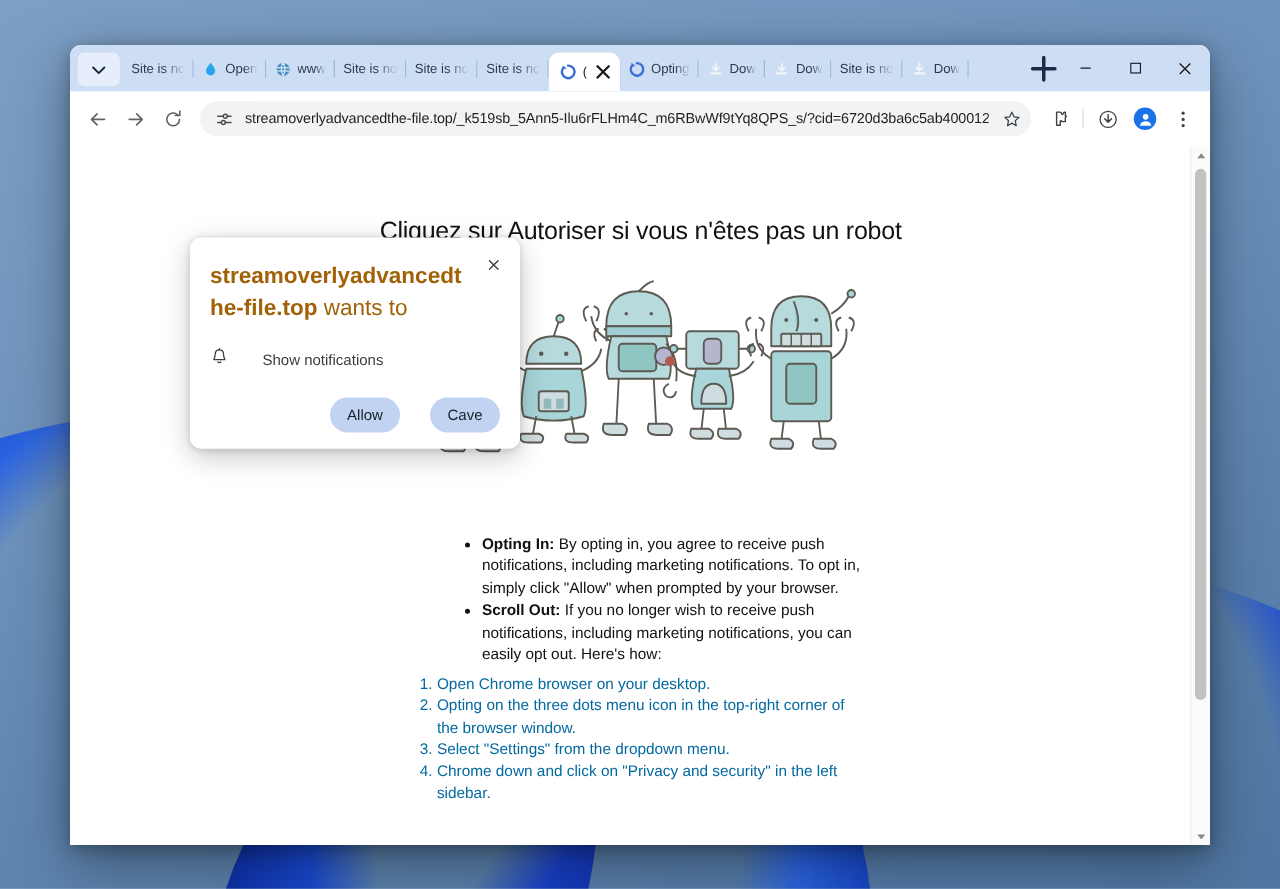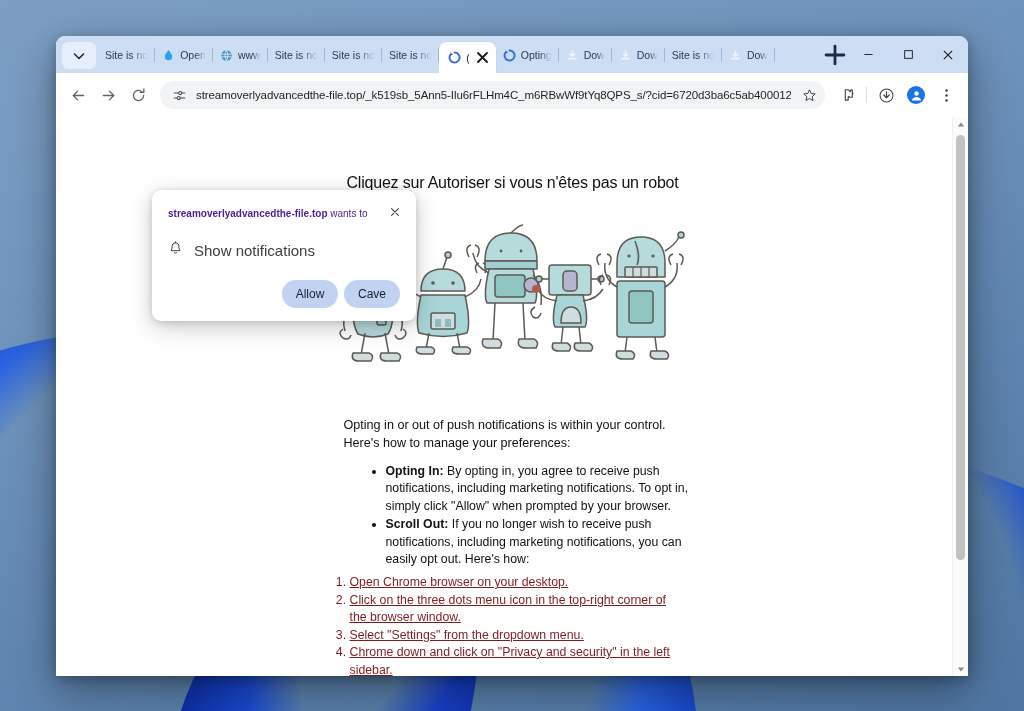--- a/index.html
+++ b/index.html
@@ -73,55 +73,55 @@
   .tbicon{width:28px;height:28px;display:flex;align-items:center;justify-content:center;flex:0 0 auto;}
   .tbdiv{width:1px;height:16px;background:#dadce0;margin:0 3px;flex:0 0 auto;}
   .avatar{width:18px;height:18px;border-radius:50%;background:#1a73e8;
     display:flex;align-items:center;justify-content:center;}
 
   
   .viewport{position:relative;height:559px;background:#fff;overflow:hidden;}
   .pagecontent{position:absolute;inset:0 15px 0 0;overflow:hidden;}
 
   h1.pagetitle{margin:0;position:absolute;left:0;right:0;top:57px;text-align:center;
-    font-size:16px;font-weight:400;color:#111;letter-spacing:-.2px;padding-left:16px;}
+    font-size:20px;font-weight:400;color:#111;letter-spacing:-.2px;padding-left:16px;}
 
   
   .robots{position:absolute;left:50%;transform:translateX(-50%);top:106px;
     width:360px;height:142px;}
 
   .article{position:absolute;left:0;right:0;top:300px;padding:0 40px;}
   .article .lead{width:322px;margin:0 auto;font-size:12.6px;line-height:1.42;color:#111;}
   .article ul{width:352px;margin:10px auto 0 auto;padding-left:18px;font-size:12.3px;
     line-height:1.42;color:#111;}
   .article ul li{margin-bottom:1px;margin-left:48px;}
   .article ol{width:330px;margin:6px auto 0 auto;padding-left:20px;font-size:12.3px;
-    line-height:1.42;color:#7f1d1d;text-decoration:underline;}
+    line-height:1.42;color:#0369a1;}
   .article b{font-weight:700;}
 
   
   .pscroll{position:absolute;right:0;top:0;width:15px;height:100%;background:#fbfbfb;
     border-left:1px solid #f0f0f0;}
   .pscroll .arw{height:14px;display:flex;align-items:center;justify-content:center;}
   .pscroll .thumb{position:absolute;left:3px;top:18px;width:9px;height:425px;
     background:#c1c1c1;border-radius:5px;}
 
   
   .permission{position:absolute;left:96px;top:73px;width:264px;
     background:#fff;border-radius:9px;
     box-shadow:0 6px 22px rgba(0,0,0,.22),0 1px 6px rgba(0,0,0,.14);
     padding:17px 16px 13px 16px;z-index:10;box-sizing:border-box;}
-  .permission .ttl{font-size:10px;font-weight:700;color:#4c1d95;line-height:1.45;
+  .permission .ttl{font-size:18px;font-weight:700;color:#a16207;line-height:1.45;
     padding-right:22px;word-break:break-word;}
   .permission .ttl .lite{font-weight:400;}
   .permission .pclose{position:absolute;right:10px;top:11px;width:22px;height:22px;
     display:flex;align-items:center;justify-content:center;border-radius:50%;}
   .permission .prow{display:flex;align-items:center;gap:11px;margin-top:19px;}
-  .permission .prow .lbl{font-size:15px;color:#3c4043;}
-  .permission .pbtns{display:flex;justify-content:flex-end;gap:6px;margin-top:20px;}
+  .permission .prow .lbl{font-size:12px;color:#3c4043;margin-left:16px;}
+  .permission .pbtns{display:flex;justify-content:flex-end;gap:24px;margin-top:20px;}
   .pbtn{min-width:56px;height:28px;border-radius:14px;background:#c2d3f2;color:#14202e;
     font-size:12px;display:flex;align-items:center;justify-content:center;padding:0 13px;
     border:none;font-family:inherit;}
 </style>
 </head>
 <body>
 
 <div id="desktop">
   <div class="sw sw1"></div>
   <div class="sw sw2"></div>
@@ -431,32 +431,31 @@
             <path d="M302 114 l-2 16 M330 114 l2 16" fill="none"></path>
             <path d="M292 128 q-3 8 6 8 h10 q4 -5 -2 -8Z" fill="#cfdde0"></path>
             <path d="M326 128 q-3 8 6 8 h10 q4 -5 -2 -8Z" fill="#cfdde0"></path>
             <circle cx="304" cy="33" r="1.6" fill="#5c5a52" stroke="none"></circle>
             <circle cx="328" cy="33" r="1.6" fill="#5c5a52" stroke="none"></circle>
           </g>
         </g>
       </svg>
 
       <div class="article">
-        <p class="lead">Opting in or out of push notifications is within your control. Here's how to manage your preferences:</p>
         <ul>
           <li>
             <b>Opting In:</b><span> By opting in, you agree to receive push notifications, including marketing notifications. To opt in, simply click "Allow" when prompted by your browser.</span>
           </li>
           <li>
             <b>Scroll Out:</b><span> If you no longer wish to receive push notifications, including marketing notifications, you can easily opt out. Here's how:</span>
           </li>
         </ul>
         <ol>
           <li>Open Chrome browser on your desktop.</li>
-          <li>Click on the three dots menu icon in the top-right corner of the browser window.</li>
+          <li>Opting on the three dots menu icon in the top-right corner of the browser window.</li>
           <li>Select "Settings" from the dropdown menu.</li>
           <li>Chrome down and click on "Privacy and security" in the left sidebar.</li>
 
         </ol>
       </div>
 
     </div>
 
     <div class="pscroll">
       <div class="arw">

